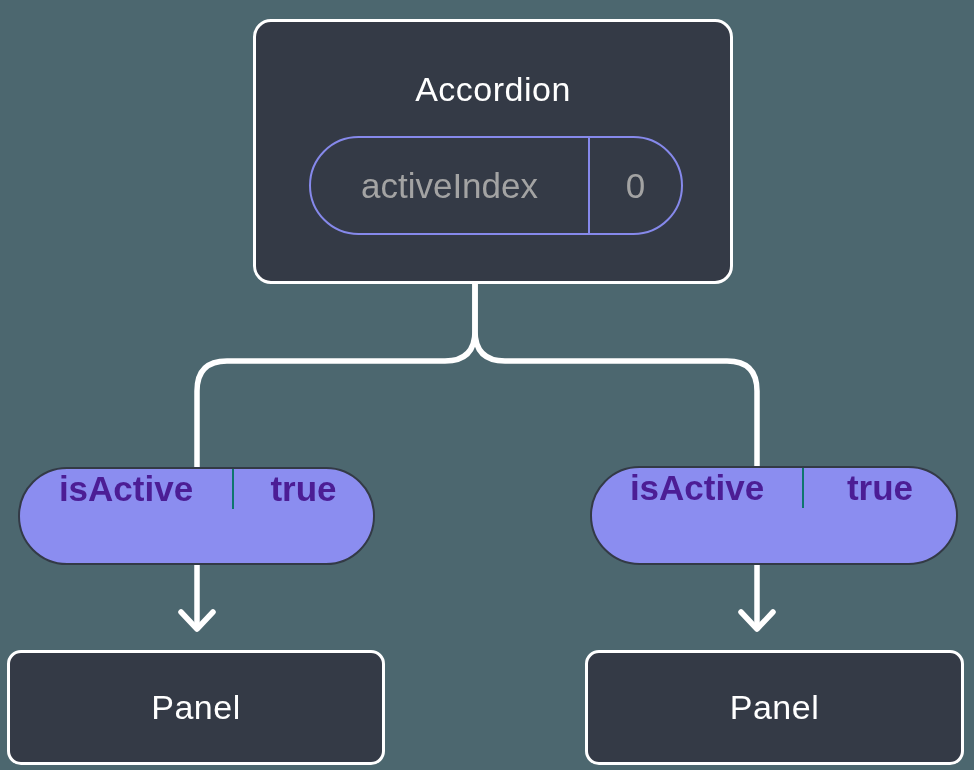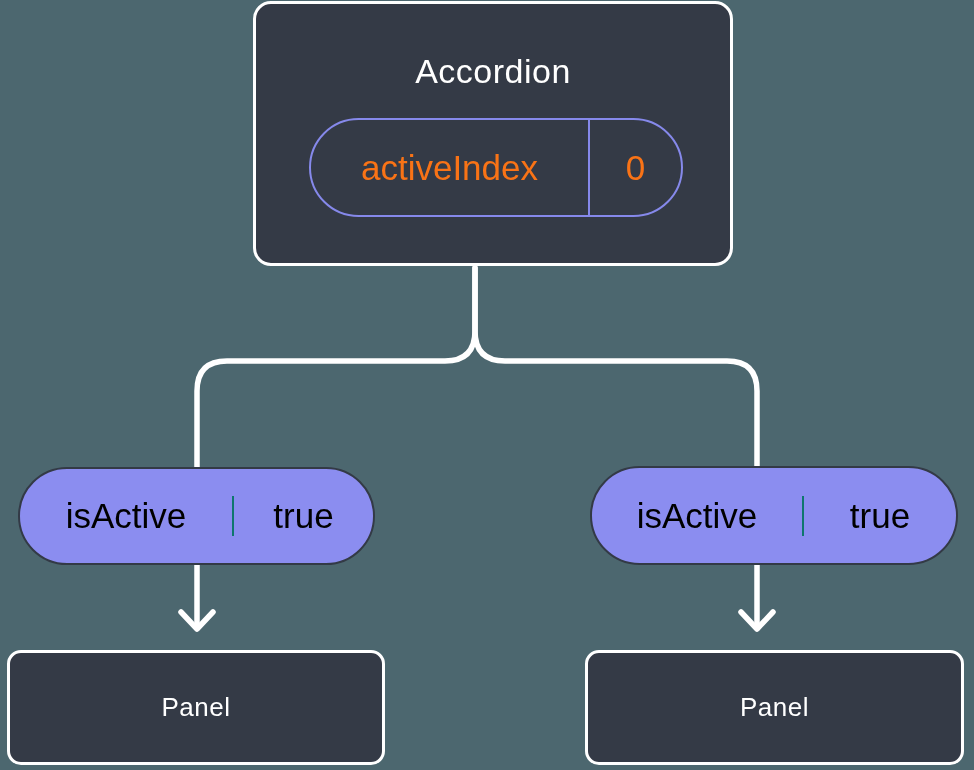--- a/index.html
+++ b/index.html
@@ -27,21 +27,21 @@
   }
   .node {
     position: absolute;
     box-sizing: border-box;
     background: #343A46;
     border: 3.5px solid #FFFFFF;
     z-index: 1;
   }
   .node-root {
     left: 253px;
-    top: 1px;
+    top: 19px;
     width: 480px;
     height: 265px;
     border-radius: 18px;
   }
   .node-root-title {
     position: absolute;
     left: 0;
     right: 0;
     top: 48px;
     text-align: center;
@@ -54,21 +54,21 @@
     position: absolute;
     left: 53px;
     top: 114px;
     width: 374px;
     height: 99px;
     box-sizing: border-box;
     border: 2px solid #8689EB;
     border-radius: 50px;
     display: flex;
     align-items: stretch;
-    color: #f97316;
+    color: #a3a3a3;
     font-size: 35px;
   }
   .prop-pill-outline .cell-name {
     width: 277px;
     display: flex;
     align-items: center;
     justify-content: center;
   }
   .prop-pill-outline .cell-value {
     flex: 1;
@@ -77,24 +77,24 @@
     justify-content: center;
     border-left: 2px solid #8689EB;
   }
   .prop-pill-filled {
     position: absolute;
     box-sizing: border-box;
     background: #8B8DF0;
     border: 2px solid #333A46;
     border-radius: 50px;
     display: flex;
-    align-items: center;
-    color: #000000;
+    align-items: flex-start;
+    color: #4c1d95;
     font-size: 35px;
-    font-weight: 400;
+    font-weight: 700;
     z-index: 1;
   }
   .prop-pill-filled .cell-name {
     display: flex;
     align-items: center;
     justify-content: center;
   }
   .prop-pill-filled .cell-value {
     flex: 1;
     display: flex;
@@ -115,21 +115,21 @@
     width: 368px;
     height: 99px;
   }
   .pill-right .cell-name { width: 210px; }
   .node-panel {
     border-radius: 14px;
     display: flex;
     align-items: center;
     justify-content: center;
     color: #FFFFFF;
-    font-size: 26px;
+    font-size: 34px;
     font-weight: 500;
     letter-spacing: 0.5px;
   }
   .panel-left {
     left: 7px;
     top: 650px;
     width: 378px;
     height: 115px;
   }
   .panel-right {

